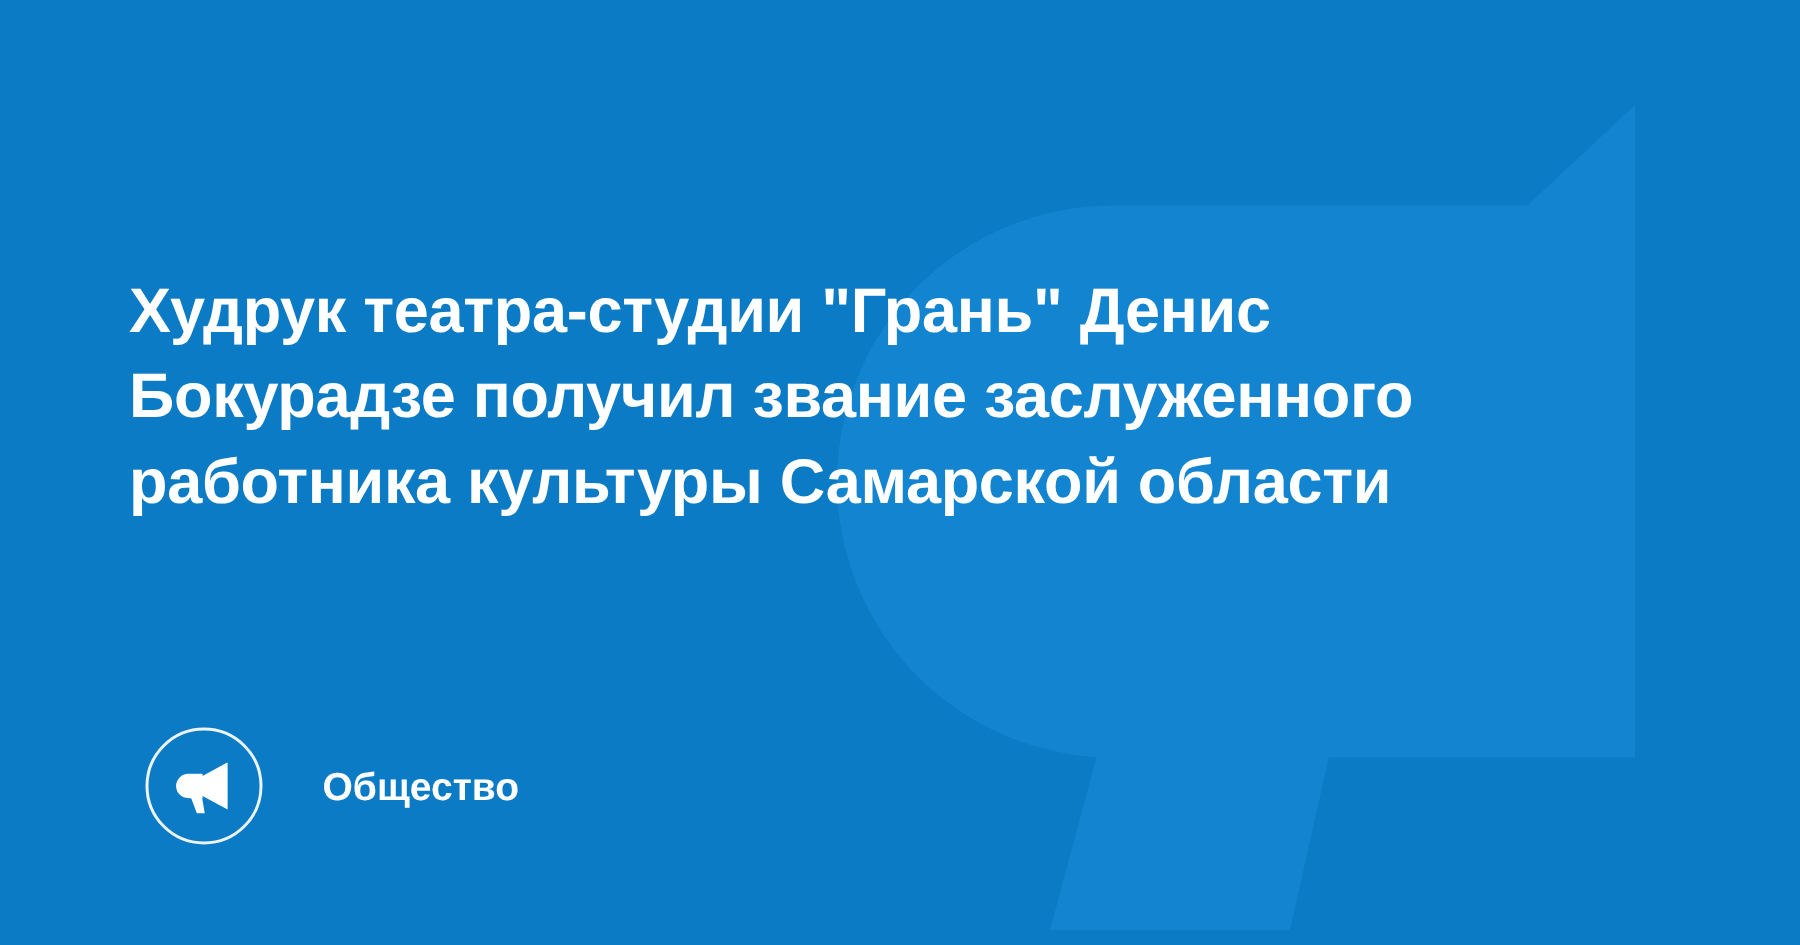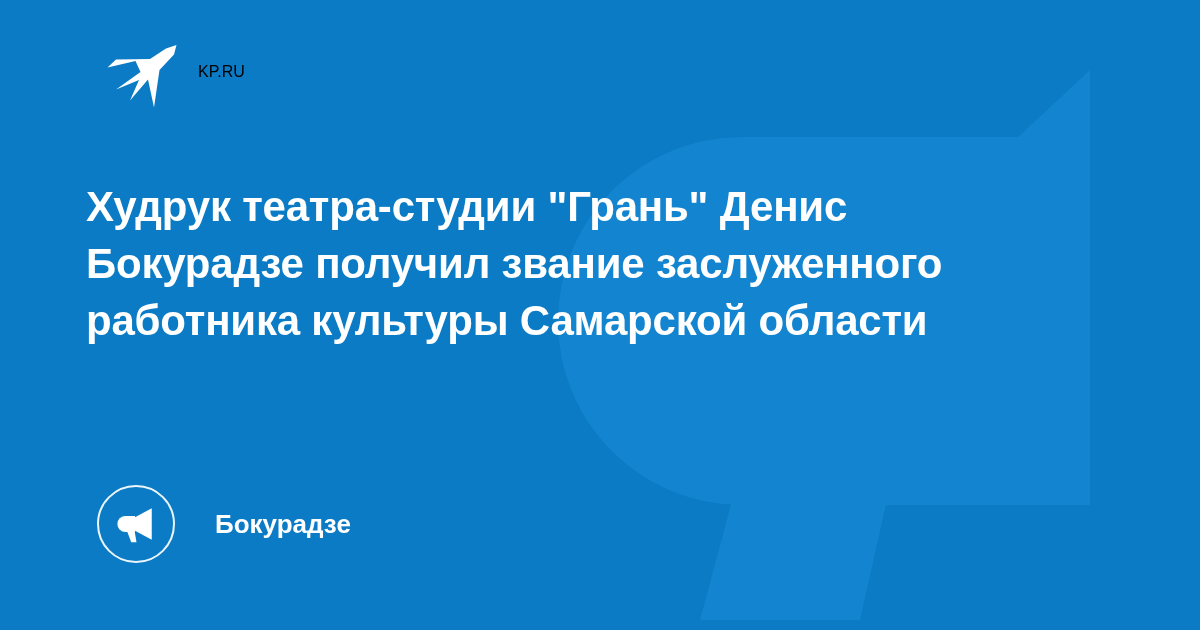--- a/index.html
+++ b/index.html
@@ -104,37 +104,28 @@
 
       <path d="M 742 137 L 1090 137 L 1090 505 L 742 505
                A 184 184 0 0 1 742 137 Z"></path>
 
       <path d="M 1090 70 L 1090 320 L 822 320 Z"></path>
 
       <path d="M 1090 320 L 1090 490 L 790 490 Z"></path>
     </g>
   </svg>
 
-  <div id="brand">
-    <svg id="brand-bird" viewBox="0 0 76 72" aria-hidden="true">
-      <path fill="#ffffff" d="M 3.5 31.5 L 31.5 25.0 L 36.5 36.0 L 12.0 53.5 L 35.0 44.0
-               L 26.0 64.5 L 44.0 43.5 L 50.0 71.5 L 55.5 34.0
-               L 70.0 18.5 L 72.5 9.0 L 62.0 12.5 L 46.0 23.0
-               L 12.0 23.5 Z"></path>
-    </svg>
-    <div>KP.RU</div>
-  </div>
 
   <div id="headline">Худрук театра-студии "Грань" Денис Бокурадзе получил звание заслуженного работника культуры Самарской области</div>
 
   <div id="category">
     <div id="category-icon-circle">
       <svg id="megaphone-icon" viewBox="0 0 44 44" aria-hidden="true">
         <path fill="#ffffff" d="M 38.5 5.5 L 38.5 38.5 L 20.0 28.5 L 20.0 15.5 Z"></path>
         <path fill="#ffffff" d="M 11.0 13.5 L 21.0 13.5 L 21.0 30.5 L 11.0 30.5
                  A 8.5 8.5 0 0 1 11.0 13.5 Z"></path>
         <path fill="#ffffff" d="M 12.5 29.0 L 20.5 29.0 L 22.5 41.0 L 17.0 41.0 Z"></path>
       </svg>
     </div>
-    <div id="category-label">Бокурадзе</div>
+    <div id="category-label">Общество</div>
   </div>
 
 </div>
 
 </body></html>

